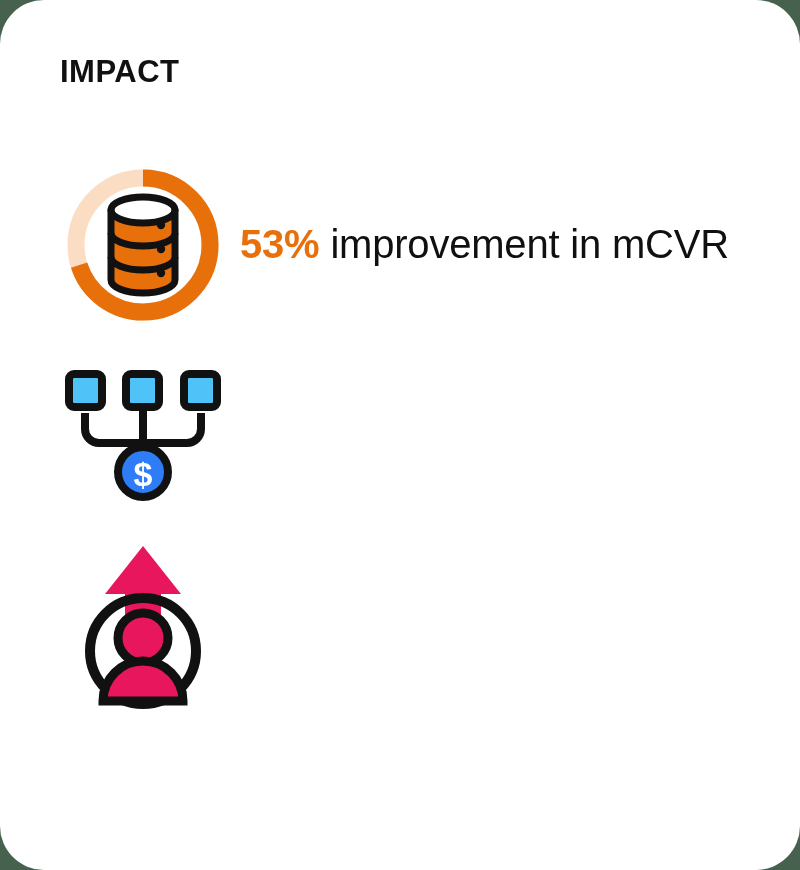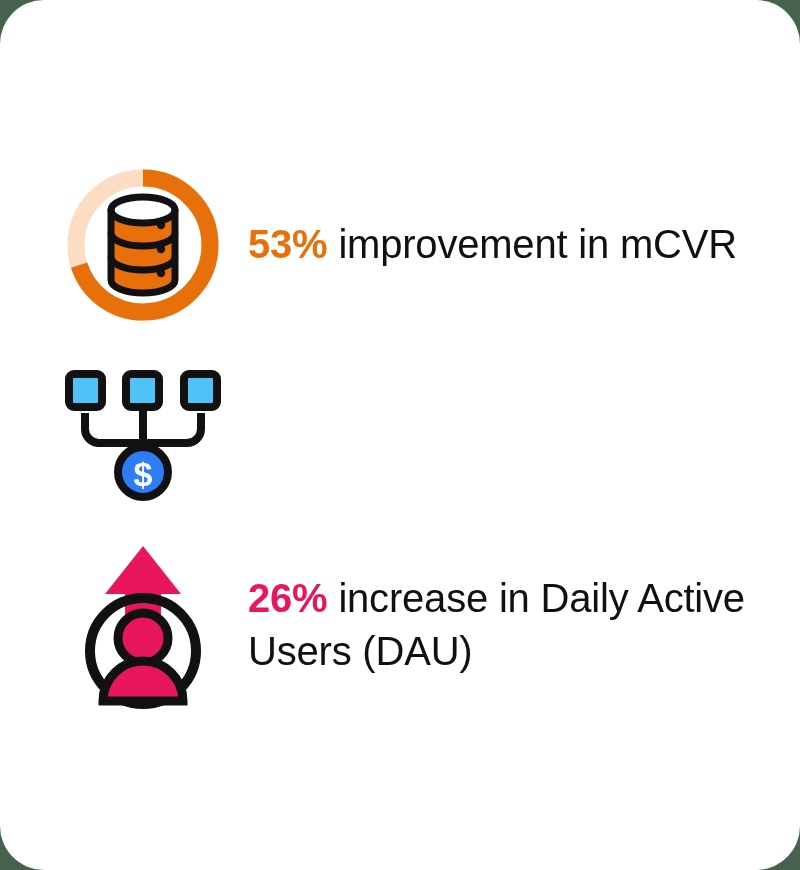--- a/index.html
+++ b/index.html
@@ -56,33 +56,34 @@
     position: relative;
     display: flex;
     align-items: center;
     justify-content: center;
   }
   .row-text {
     font-size: 40px;
     line-height: 1.33;
     color: #101010;
     letter-spacing: -0.2px;
-    margin-left: 20px;
+    margin-left: 12px;
     max-width: 520px;
   }
   .row-stat {
     font-weight: bold;
   }
   svg { display: block; }
 </style>
 </head>
 <body style="background: rgb(70, 97, 77);">
 
 <div class="card" style="background: rgb(255, 255, 255); border-radius: 44px;">
 
+  <div class="card-title">IMPACT</div>
 
   <div class="impact-list">
 
     <div class="impact-row">
       <div class="icon-wrap">
         <svg width="170" height="175" viewBox="0 0 170 175" aria-hidden="true">
 
           <circle cx="85" cy="87" r="67" fill="none" stroke="#FBDDC4" stroke-width="17"></circle>
 
           <circle cx="85" cy="87" r="67" fill="none" stroke="#E8700A" stroke-width="17" stroke-dasharray="294.7 126.3" transform="rotate(-90 85 87)"></circle>
@@ -129,19 +130,16 @@
 
           <path d="M85 8 L123 56 H103 V95 H67 V56 H47 Z" fill="#E8175D"></path>
 
           <circle cx="85" cy="113" r="53" fill="none" stroke="#111" stroke-width="10"></circle>
 
           <circle cx="85" cy="100" r="25" fill="#E8175D" stroke="#111" stroke-width="9"></circle>
 
           <path d="M45 163 a40 40 0 0 1 80 0 z" fill="#E8175D" stroke="#111" stroke-width="9"></path>
         </svg>
       </div>
-      <div class="row-text">
-        <span class="row-stat" style="color: rgb(232, 23, 93);">26%</span><span> increase in Daily Active Users (DAU)</span>
-      </div>
     </div>
 
   </div>
 </div>
 
 </body></html>

